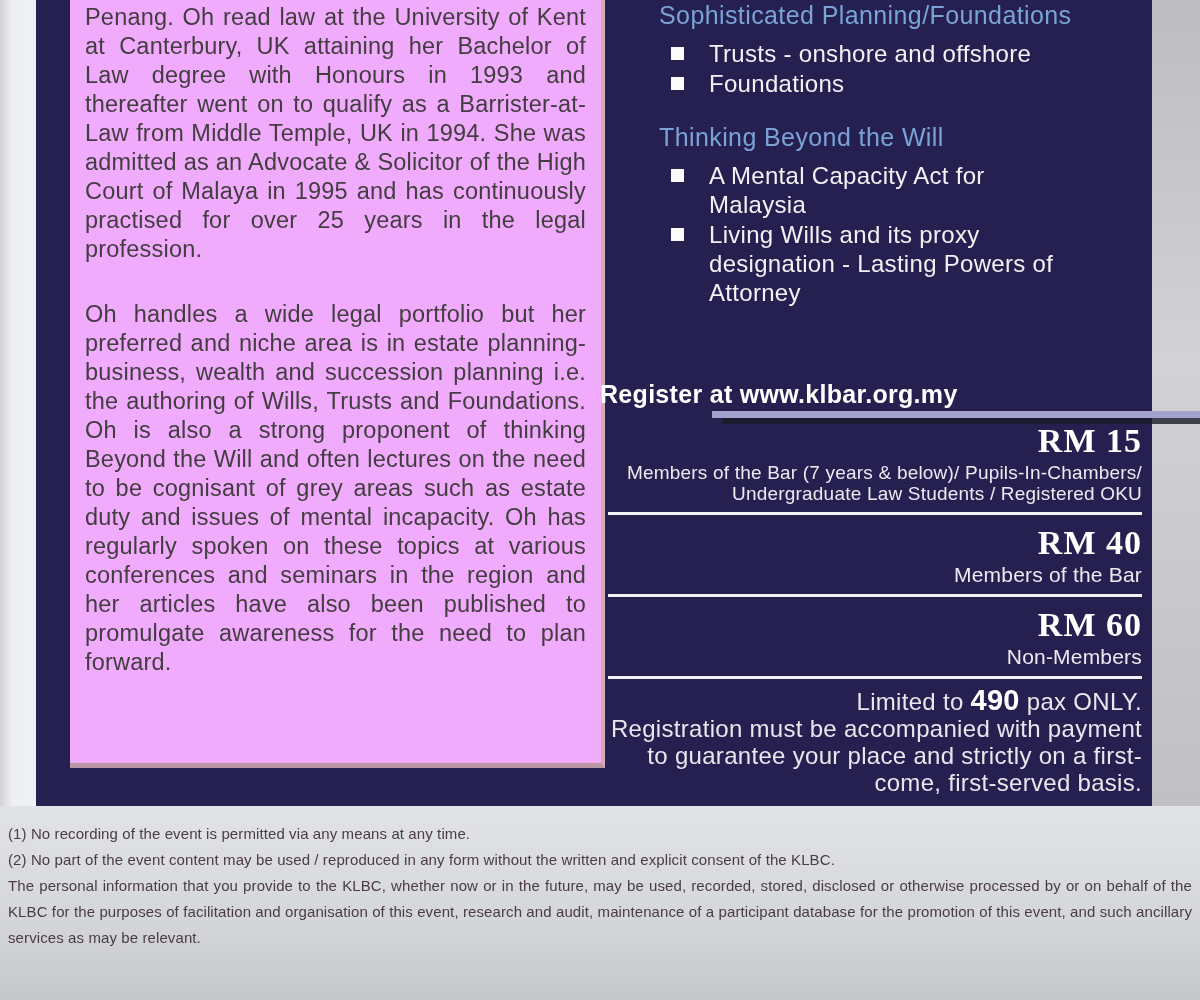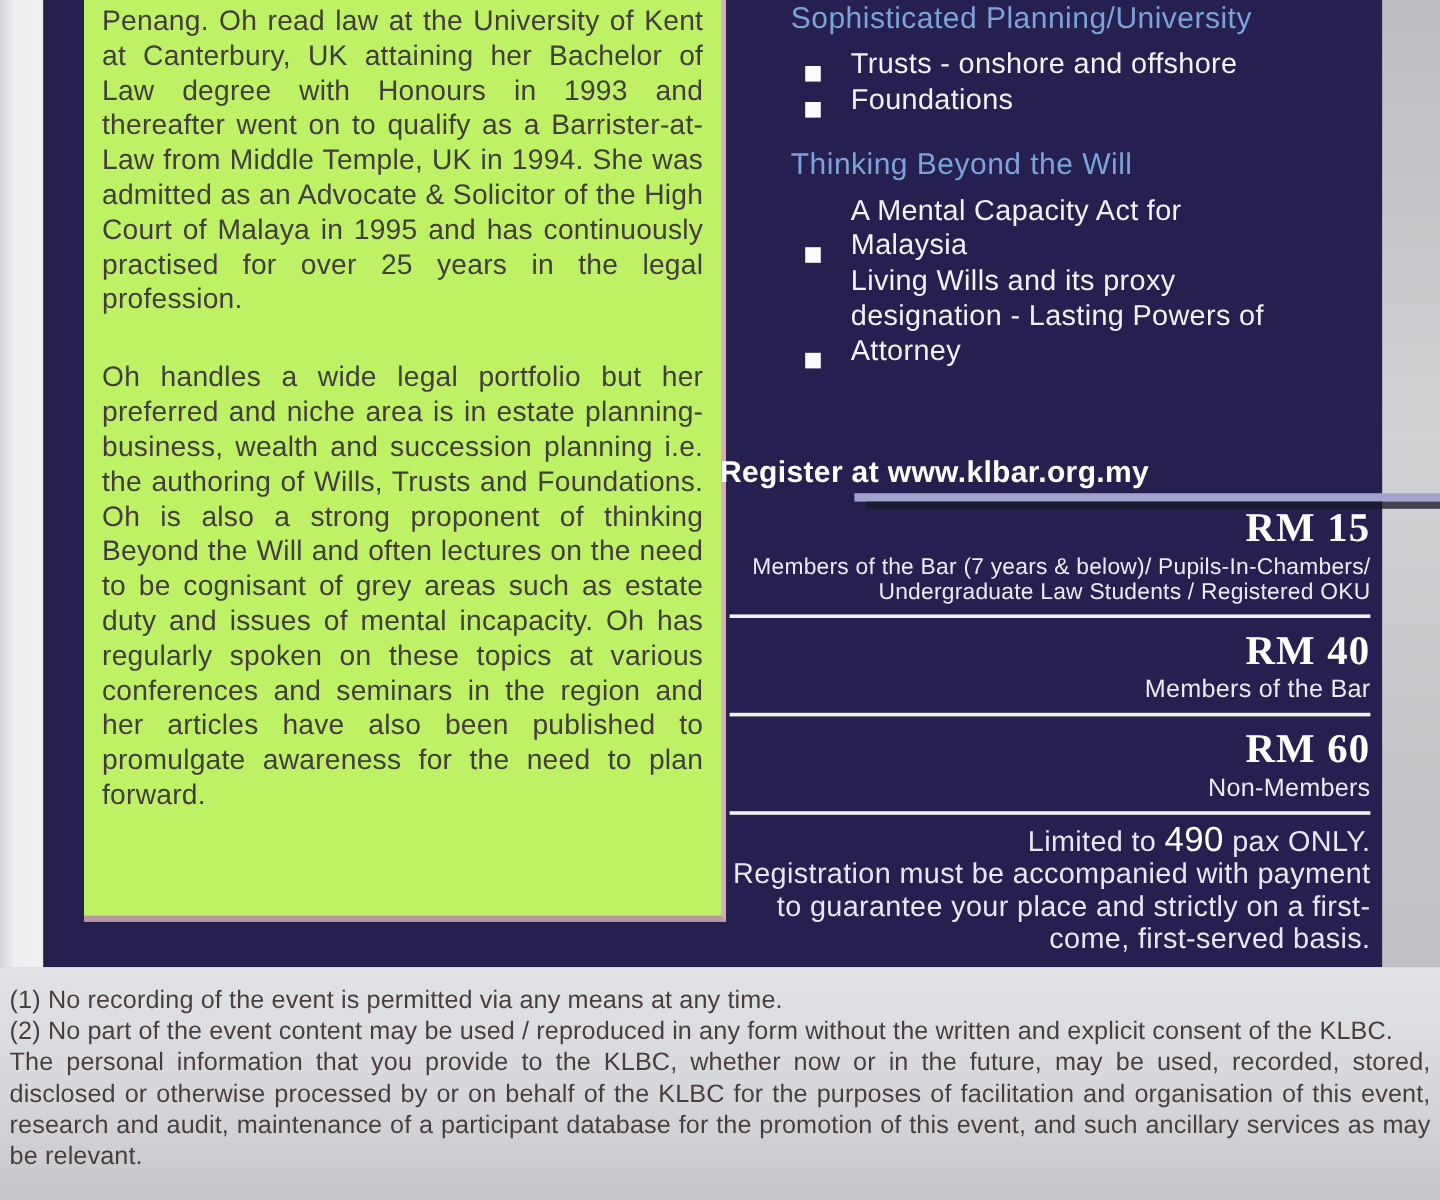--- a/index.html
+++ b/index.html
@@ -22,21 +22,21 @@
   }
   .navy-panel {
     position: absolute; left: 36px; top: 0; width: 1116px; height: 806px;
     background: #252050;
   }
 
   
   .bio-box {
     position: absolute; left: 70px; top: 0; width: 535px; height: 768px;
     box-sizing: border-box;
-    background: #bef264;
+    background: #f0abfc;
     border-right: 4px solid #d8a9b7;
     border-bottom: 5px solid #bb97a6;
     padding: 3px 15px 0 15px;
     color: #433c40;
     font-size: 23.5px; line-height: 29px;
     letter-spacing: 0.2px;
     text-align: justify;
   }
   .bio-box p { margin: 0; }
   .bio-box p + p { margin-top: 36px; }
@@ -47,21 +47,21 @@
   }
   .topic-heading {
     margin: 0;
     font-size: 25px; font-weight: normal;
     color: #7aa3d6;
     letter-spacing: 0.4px;
     line-height: 28px;
   }
   .blist { margin: 10px 0 0 12px; }
   .blist + .topic-heading { margin-top: 25px; }
-  .bitem { display: flex; align-items: flex-end; margin-bottom: 1px; }
+  .bitem { display: flex; align-items: flex-start; margin-bottom: 1px; }
   .sq {
     flex: 0 0 auto;
     width: 13px; height: 13px; background: #fbfafc;
     margin: 8px 25px 0 0;
   }
   .btxt {
     max-width: 352px;
     color: #f3f1f5;
     font-size: 24px; line-height: 29px;
     letter-spacing: 0.3px;
@@ -101,51 +101,51 @@
   }
   .fee-desc.single { font-size: 21px; line-height: 22px; }
   .rule { height: 3px; background: #f2f2f5; margin: 8px 0; }
 
   .limited {
     margin-top: 6px;
     color: #e9e7ee; font-size: 24px; line-height: 27px;
     letter-spacing: 0.3px;
   }
   .limited .big {
-    font-weight: normal; font-size: 29px; color: #ffffff;
+    font-weight: bold; font-size: 29px; color: #ffffff;
   }
 
   
   .footer {
     position: absolute; left: 0; top: 806px; width: 1200px; height: 194px;
     box-sizing: border-box;
     background: linear-gradient(180deg, #e2e3e7 0%, #d6d7db 55%, #c6c7cb 100%);
     padding: 15px 8px 0 8px;
     color: #4a3d40;
-    font-size: 21px; line-height: 26px;
+    font-size: 15px; line-height: 26px;
     letter-spacing: 0.1px;
   }
   .footer .justify { text-align: justify; }
 </style>
 </head>
 <body>
 
 <div class="stage">
 
   <div class="left-margin"></div>
   <div class="navy-panel"></div>
   <div class="right-margin"></div>
 
   <div class="bio-box">
     <p>Penang. Oh read law at the University of Kent at Canterbury, UK attaining her Bachelor of Law degree with Honours in 1993 and thereafter went on to qualify as a Barrister-at-Law from Middle Temple, UK in 1994. She was admitted as an Advocate &amp; Solicitor of the High Court of Malaya in 1995 and has continuously practised for over 25 years in the legal profession.</p>
     <p>Oh handles a wide legal portfolio but her preferred and niche area is in estate planning-business, wealth and succession planning i.e. the authoring of Wills, Trusts and Foundations. Oh is also a strong proponent of thinking Beyond the Will and often lectures on the need to be cognisant of grey areas such as estate duty and issues of mental incapacity. Oh has regularly spoken on these topics at various conferences and seminars in the region and her articles have also been published to promulgate awareness for the need to plan forward.</p>
   </div>
 
   <div class="topics">
-    <h2 class="topic-heading">Sophisticated Planning/University</h2>
+    <h2 class="topic-heading">Sophisticated Planning/Foundations</h2>
     <div class="blist">
       <div class="bitem">
         <span class="sq"></span>
         <span class="btxt">Trusts - onshore and offshore</span>
       </div>
       <div class="bitem">
         <span class="sq"></span>
         <span class="btxt">Foundations</span>
       </div>
     </div>

